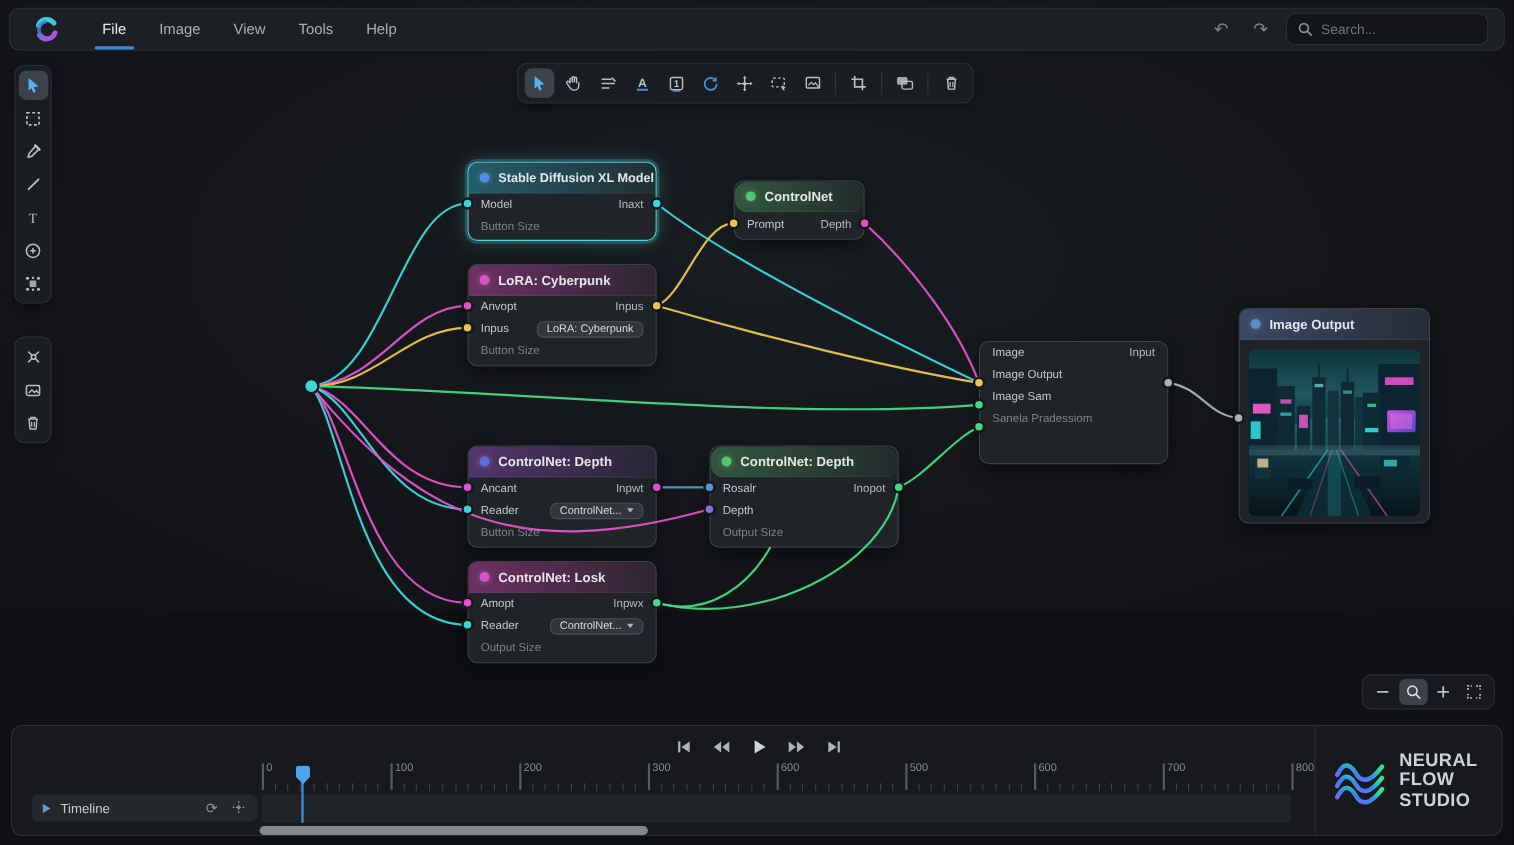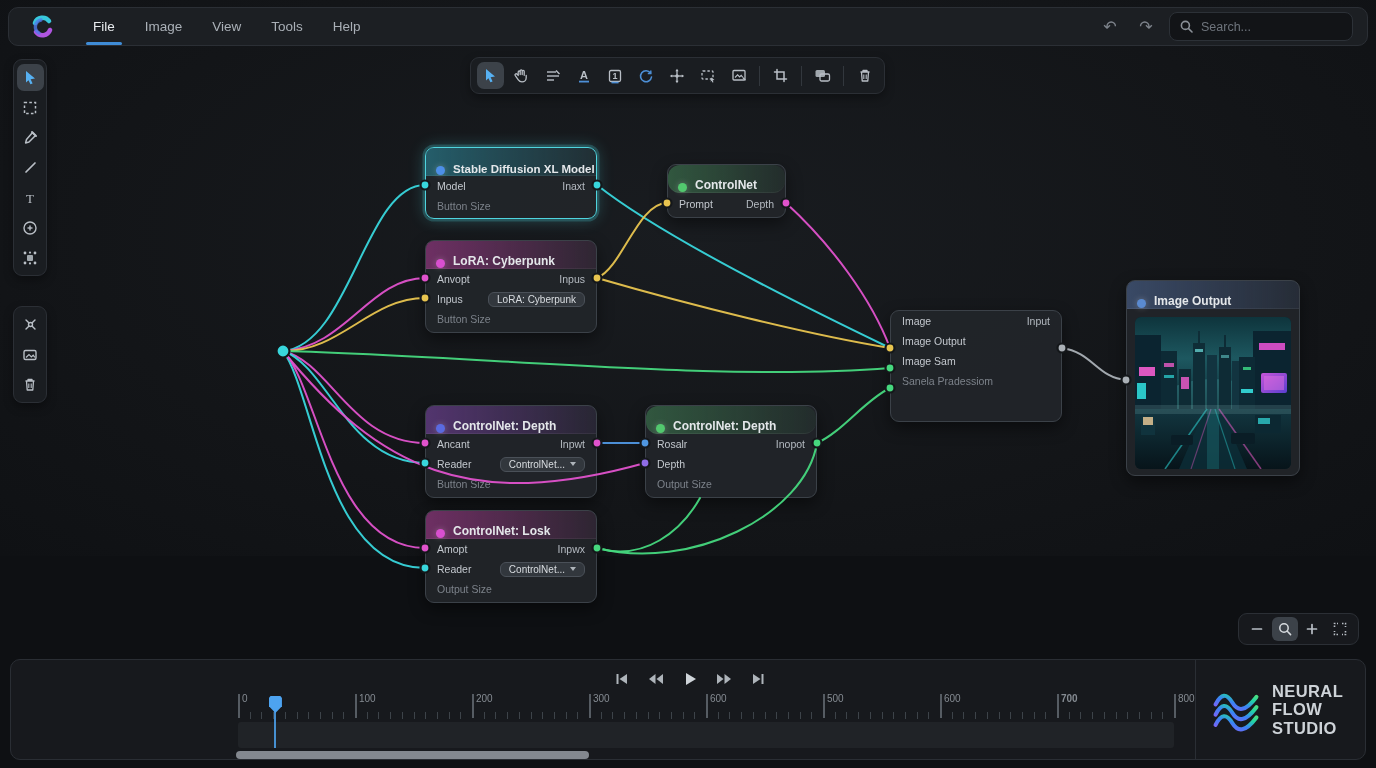--- a/index.html
+++ b/index.html
@@ -36,21 +36,21 @@
     justify-content:center; color:#b9bfc6; }
   .tool.sel { background:#3c4249; color:#57b1f2; }
   .tool svg { display:block; }
   .tsep { width:1px; height:20px; background:#32373d; margin:0 3px; }
 
   
   .node { position:absolute; background:rgba(33,36,41,.96); border:1px solid #3b4148;
     border-radius:9px; box-shadow:0 6px 16px rgba(0,0,0,.45); z-index:2; overflow:hidden; }
   .node.sel { border-color:#4fd4de;
     box-shadow:0 0 0 2.5px rgba(79,212,222,.22), 0 0 16px rgba(79,212,222,.30); }
-  .nhdr { height:28px; display:flex; align-items:flex-end; gap:8px; padding:0 10px;
+  .nhdr { height:28px; display:flex; align-items:center; gap:8px; padding:0 10px;
     border-bottom:1px solid rgba(255,255,255,.06); }
   .dot { width:9px; height:9px; border-radius:50%; flex:none; box-shadow:0 0 6px rgba(255,255,255,.25); }
   .ntitle { color:#e4e7ea; font-size:12px; font-weight:700; white-space:nowrap; }
   .hdr-teal   { background:linear-gradient(90deg, rgba(40,140,160,.55), rgba(40,140,160,.10)); }
   .hdr-green  { background:linear-gradient(90deg, rgba(70,150,92,.45),  rgba(70,150,92,.08));border-radius:12px; }
   .hdr-pink   { background:linear-gradient(90deg, rgba(205,62,172,.45), rgba(205,62,172,.08)); }
   .hdr-purple { background:linear-gradient(90deg, rgba(138,72,188,.48), rgba(138,72,188,.08)); }
   .hdr-blue   { background:linear-gradient(90deg, rgba(58,118,196,.48), rgba(58,118,196,.10)); }
   .hdr-steel  { background:linear-gradient(90deg, rgba(92,126,186,.42), rgba(92,126,186,.10)); }
   .hdr-neutral{ background:linear-gradient(90deg, rgba(150,156,166,.22), rgba(150,156,166,.05)); }
@@ -601,21 +601,21 @@
         <span class="tick-label" style="left: 238px;">200</span>
         <div class="tick-major" style="left: 351px;"></div>
         <span class="tick-label" style="left: 355px;">300</span>
         <div class="tick-major" style="left: 468px;"></div>
         <span class="tick-label" style="left: 472px;">600</span>
         <div class="tick-major" style="left: 585px;"></div>
         <span class="tick-label" style="left: 589px;">500</span>
         <div class="tick-major" style="left: 702px;"></div>
         <span class="tick-label" style="left: 706px;">600</span>
         <div class="tick-major" style="left: 819px;"></div>
-        <span class="tick-label" style="left: 823px; font-weight: bold;">700</span>
+        <span class="tick-label" style="left: 823px;">700</span>
         <div class="tick-major" style="left: 936px;"></div>
         <span class="tick-label" style="left: 940px;">800</span>
         <div class="tick-minor" style="left: 11.7px;"></div>
         <div class="tick-minor" style="left: 23.4px;"></div>
         <div class="tick-minor" style="left: 35.1px;"></div>
         <div class="tick-minor" style="left: 46.8px;"></div>
         <div class="tick-minor" style="left: 58.5px;"></div>
         <div class="tick-minor" style="left: 70.2px;"></div>
         <div class="tick-minor" style="left: 81.9px;"></div>
         <div class="tick-minor" style="left: 93.6px;"></div>
@@ -681,20 +681,32 @@
         <div class="tick-minor" style="left: 877.5px;"></div>
         <div class="tick-minor" style="left: 889.2px;"></div>
         <div class="tick-minor" style="left: 900.9px;"></div>
         <div class="tick-minor" style="left: 912.6px;"></div>
         <div class="tick-minor" style="left: 924.3px;"></div>
       </div>
     <div class="track"></div>
     <div id="playhead" style="left: 257.94px;"></div>
     <div id="playhead-line" style="left: 263.44px;"></div>
 
+    <div class="tl-bar">
+      <div class="tl-play"></div>
+      <span class="tl-label">Timeline</span>
+      <div class="tl-icons">
+        <span>⟳</span>
+        <svg width="14" height="14" viewBox="0 0 14 14">
+            <line x1="7" y1="1.5" x2="7" y2="12.5" stroke="#8d939a" stroke-width="1.2" stroke-dasharray="1.6 1.4"></line>
+            <line x1="1.5" y1="7" x2="12.5" y2="7" stroke="#8d939a" stroke-width="1.2" stroke-dasharray="1.6 1.4"></line>
+            <circle cx="7" cy="7" r="1.4" fill="#8d939a"></circle>
+          </svg>
+      </div>
+    </div>
 
     <div class="hscroll"></div>
 
     <div class="brand">
       <svg width="52" height="50" viewBox="0 0 56 52">
         <defs>
           <linearGradient id="bw" x1="0" y1="1" x2="1" y2="0">
             <stop offset="0" stop-color="#8b5cf6"></stop>
               <stop offset=".45" stop-color="#3b82f6"></stop>
             <stop offset=".75" stop-color="#22d3a6"></stop>

